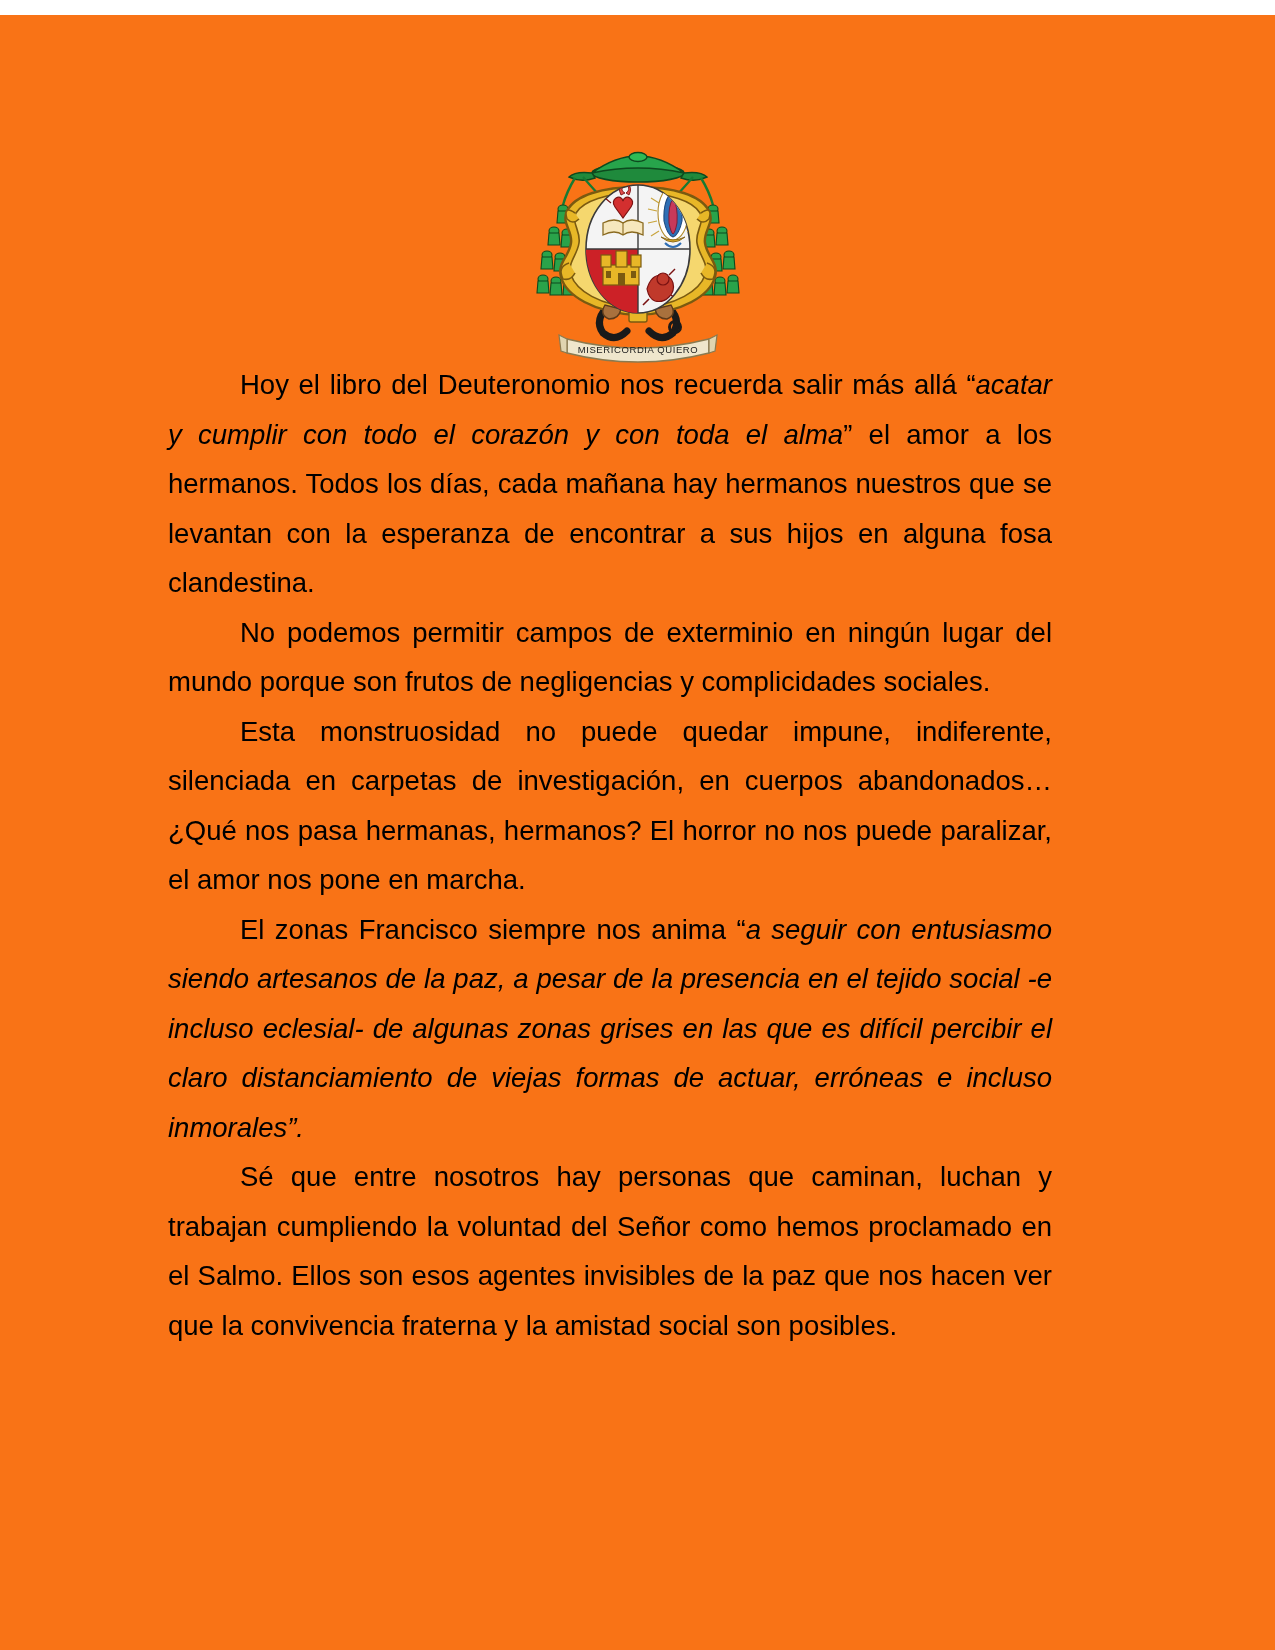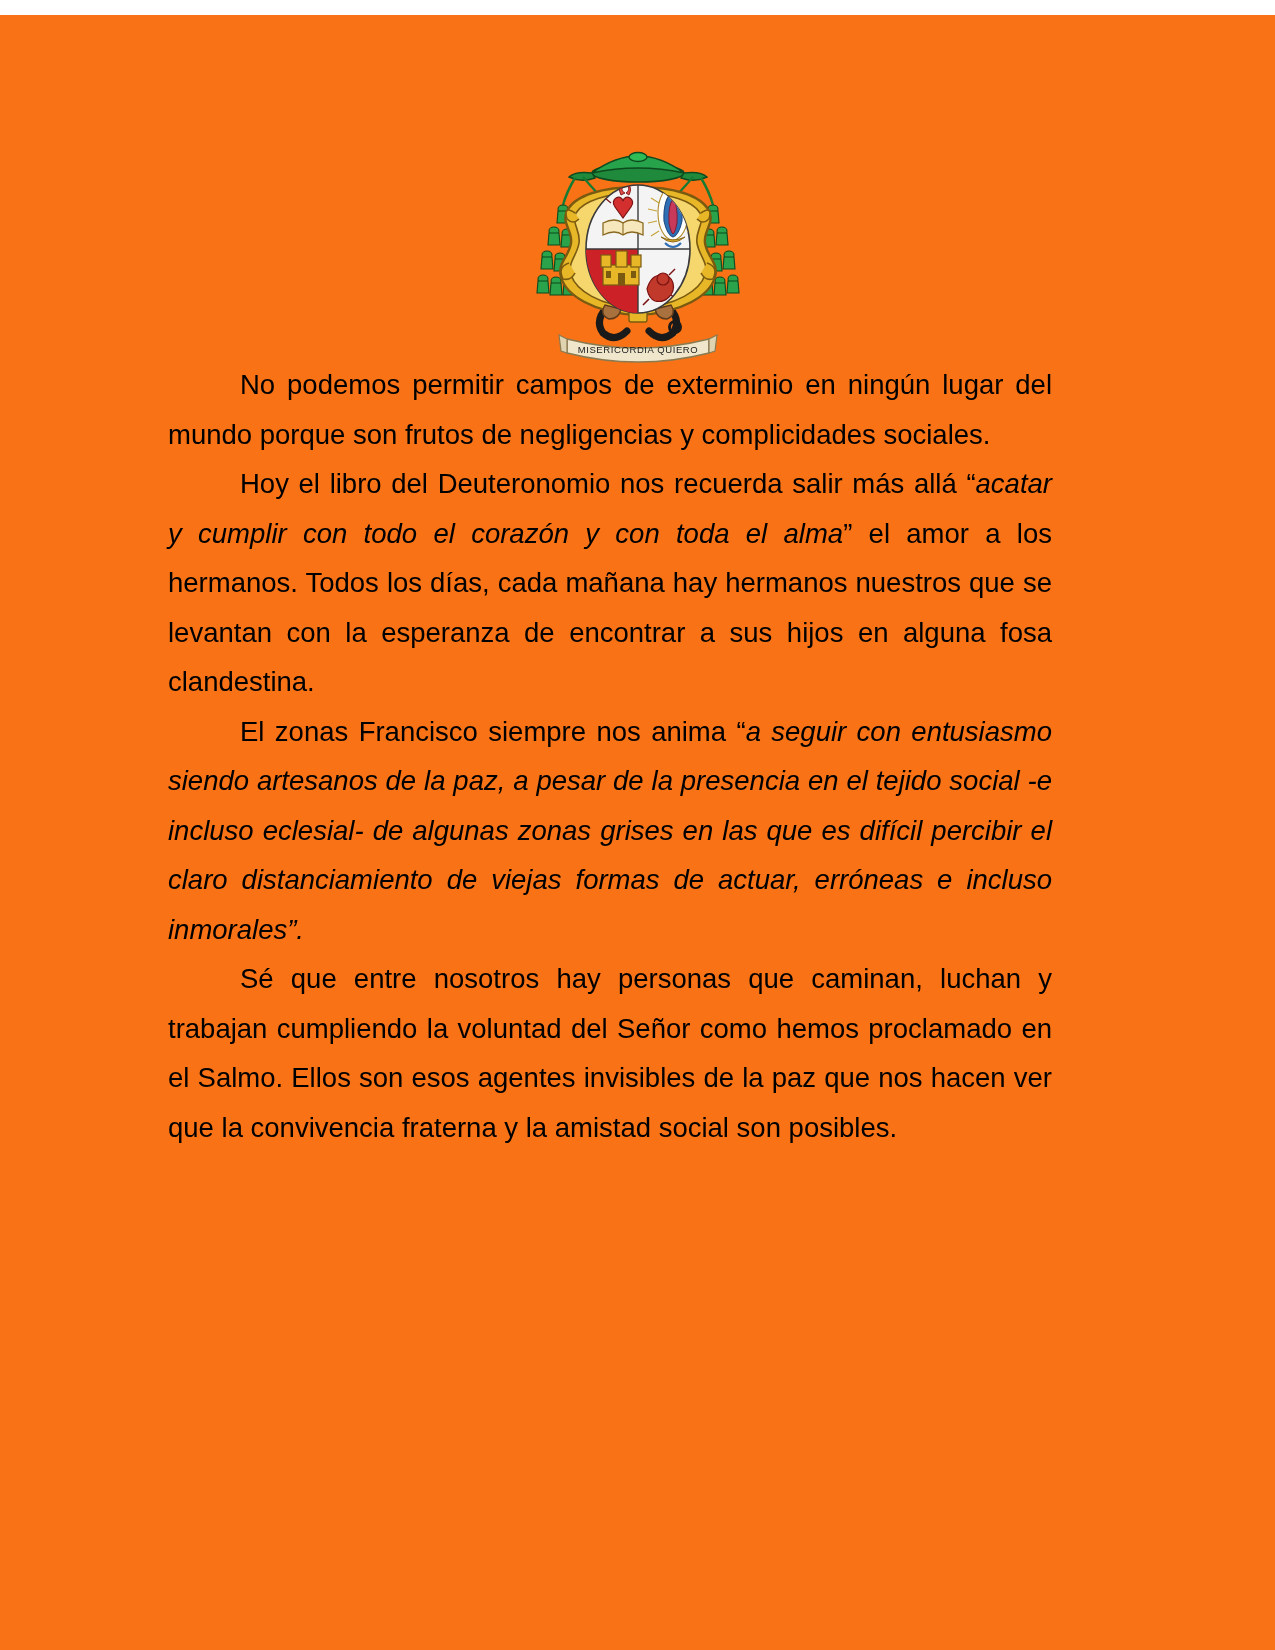--- a/index.html
+++ b/index.html
@@ -276,27 +276,30 @@
         <path d="M44 196 L36 192 L38 208 L44 210 Z" fill="#e0d4b0" stroke="#8a7a50" stroke-width="1.2"></path>
         <path d="M186 196 L194 192 L192 208 L186 210 Z" fill="#e0d4b0" stroke="#8a7a50" stroke-width="1.2"></path>
         <text x="115" y="210" text-anchor="middle" font-family="Liberation Sans, sans-serif" font-size="9.5" letter-spacing="0.6" fill="#1a1a1a">MISERICORDIA QUIERO</text>
       </g>
     </svg>
   </div>
 
   <div class="body-text">
 
     <p>
+      <span>Hoy el libro del Deuteronomio nos recuerda salir más allá “</span><i class="it">acatar y cumplir con todo el corazón y con toda el alma</i><span>” el amor a los hermanos. Todos los días, cada mañana hay hermanos nuestros que se levantan con la esperanza de encontrar a sus hijos en alguna fosa clandestina.</span>
+    </p>
+
+    <p>
       <span>No podemos permitir campos de exterminio en ningún lugar del mundo porque son frutos de negligencias y complicidades sociales.</span>
     </p>
 
     <p>
-      <span>Hoy el libro del Deuteronomio nos recuerda salir más allá “</span><i class="it">acatar y cumplir con todo el corazón y con toda el alma</i><span>” el amor a los hermanos. Todos los días, cada mañana hay hermanos nuestros que se levantan con la esperanza de encontrar a sus hijos en alguna fosa clandestina.</span>
-    </p>
-
+      <span>Esta monstruosidad no puede quedar impune, indiferente, silenciada en carpetas de investigación, en cuerpos abandonados… ¿Qué nos pasa hermanas, hermanos? El horror no nos puede paralizar, el amor nos pone en marcha.</span>
+    </p>
 
     <p>
       <span>El zonas Francisco siempre nos anima “</span><i class="it">a seguir con entusiasmo siendo artesanos de la paz, a pesar de la presencia en el tejido social -e incluso eclesial- de algunas zonas grises en las que es difícil percibir el claro distanciamiento de viejas formas de actuar, erróneas e incluso inmorales”.</i>
     </p>
 
     <p>
       <span>Sé que entre nosotros hay personas que caminan, luchan y trabajan cumpliendo la voluntad del Señor como hemos proclamado en el Salmo. Ellos son esos agentes invisibles de la paz que nos hacen ver que la convivencia fraterna y la amistad social son posibles.</span>
     </p>
 
   </div>

